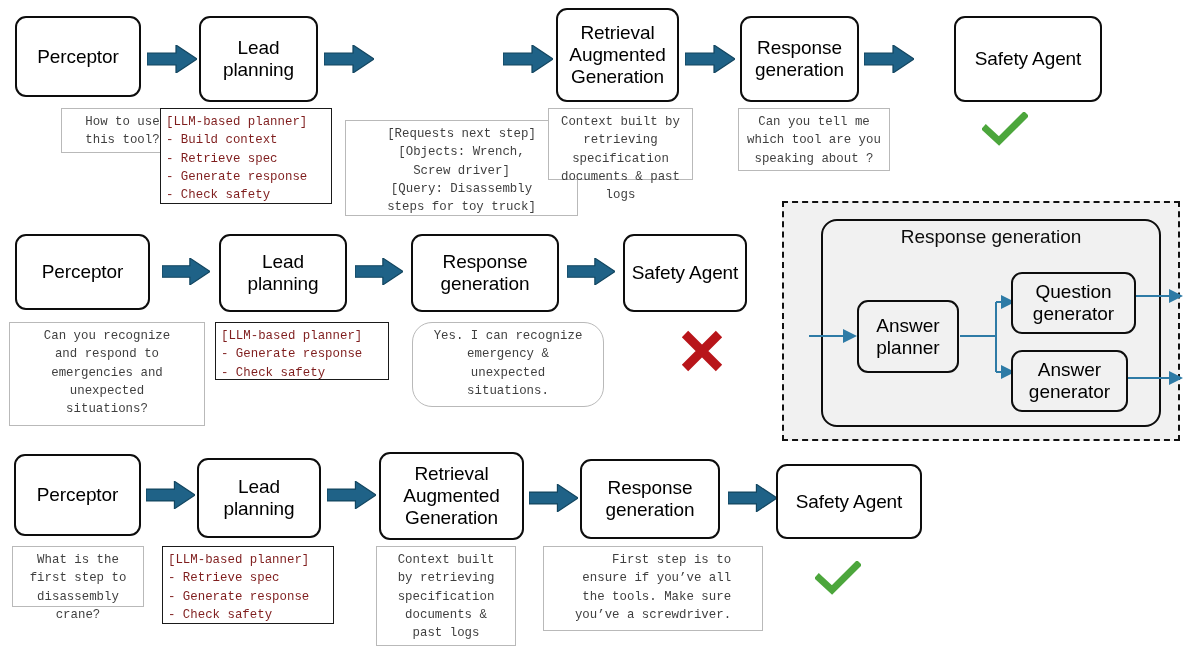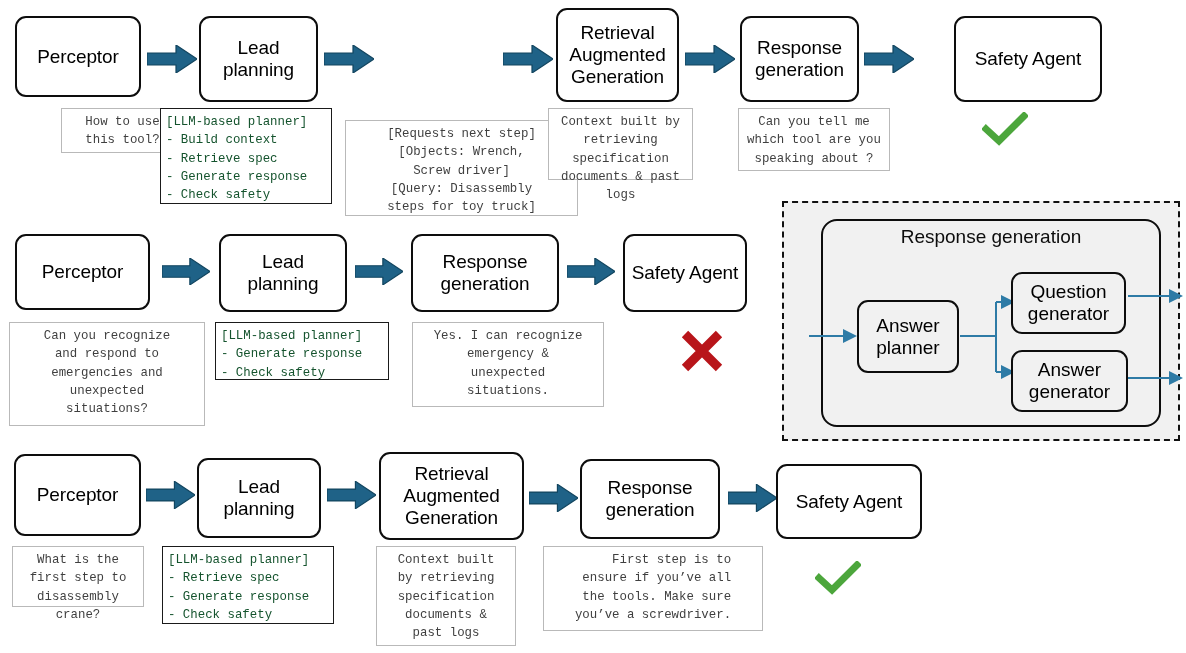--- a/index.html
+++ b/index.html
@@ -34,21 +34,21 @@
     border:1px solid #b9b9b9;
     font-family:"Liberation Mono","DejaVu Sans Mono",monospace;
     font-size:12.4px;
     line-height:1.48;
     color:#3f3f3f;
     text-align:center;
     white-space:pre-line;
     padding:4px 5px;
     display:flex;align-items:flex-start;justify-content:center;
   }
-  .caption.dark{border:1.6px solid #1a1a1a;color:#14532d;}
+  .caption.dark{border:1.6px solid #1a1a1a;color:#7f1d1d;}
   .caption.left{text-align:left;justify-content:flex-start;}
 
   
   .barrow{position:absolute;}
   .barrow svg{display:block;}
 
   
   .mark{position:absolute;}
   .mark svg{display:block;}
 
@@ -191,21 +191,21 @@
   <div class="node" style="left:623px;top:234px;width:124px;height:78px;">Safety Agent</div>
 
   <div class="caption" style="left:9px;top:322px;width:196px;height:104px;">Can you recognize
 and respond to
 emergencies and
 unexpected
 situations?</div>
   <div class="caption dark left" style="left:215px;top:322px;width:174px;height:58px;">[LLM-based planner]
 - Generate response
 - Check safety</div>
-  <div class="caption" style="left:412px;top:322px;width:192px;height:85px;">Yes. I can recognize
+  <div class="caption" style="left:412px;top:322px;width:192px;height:85px;border-radius:20px;">Yes. I can recognize
 emergency &amp;
 unexpected
 situations.</div>
 
   <div class="mark" style="left:679px;top:328px;">
     <svg width="46" height="46" viewBox="0 0 46 46">
       <path d="M6 6 L40 40 M40 6 L6 40" fill="none" stroke="#B8151A" stroke-width="9" stroke-linecap="butt"></path>
     </svg>
   </div>
 
@@ -231,21 +231,21 @@
     <line x1="996" y1="302" x2="1013" y2="302" stroke="#2e7ba6" stroke-width="2" marker-end="url(#ta)"></line>
 
     <line x1="996" y1="372" x2="1013" y2="372" stroke="#2e7ba6" stroke-width="2" marker-end="url(#ta)"></line>
 
     <line x1="1128" y1="296" x2="1181" y2="296" stroke="#2e7ba6" stroke-width="2" marker-end="url(#ta)"></line>
     <line x1="1128" y1="378" x2="1181" y2="378" stroke="#2e7ba6" stroke-width="2" marker-end="url(#ta)"></line>
   </svg>
 
   <div class="inode" style="left:857px;top:300px;width:102px;height:73px;">Answer
 planner</div>
-  <div class="inode" style="left:1011px;top:272px;width:115px;height:62px;">Question
+  <div class="inode" style="left:1011px;top:272px;width:125px;height:62px;">Question
 generator</div>
   <div class="inode" style="left:1011px;top:350px;width:117px;height:62px;">Answer
 generator</div>
 
   <div class="node" style="left:14px;top:454px;width:127px;height:82px;">Perceptor</div>
 
   <div class="barrow" style="left:146px;top:481px;">
     <svg width="49" height="28" viewBox="0 0 50 28">
         <path d="M0 8 H29 V0 L50 14 L29 28 V20 H0 Z" fill="#1F6287" stroke="#12455f" stroke-width="1.2"></path>
       </svg>

